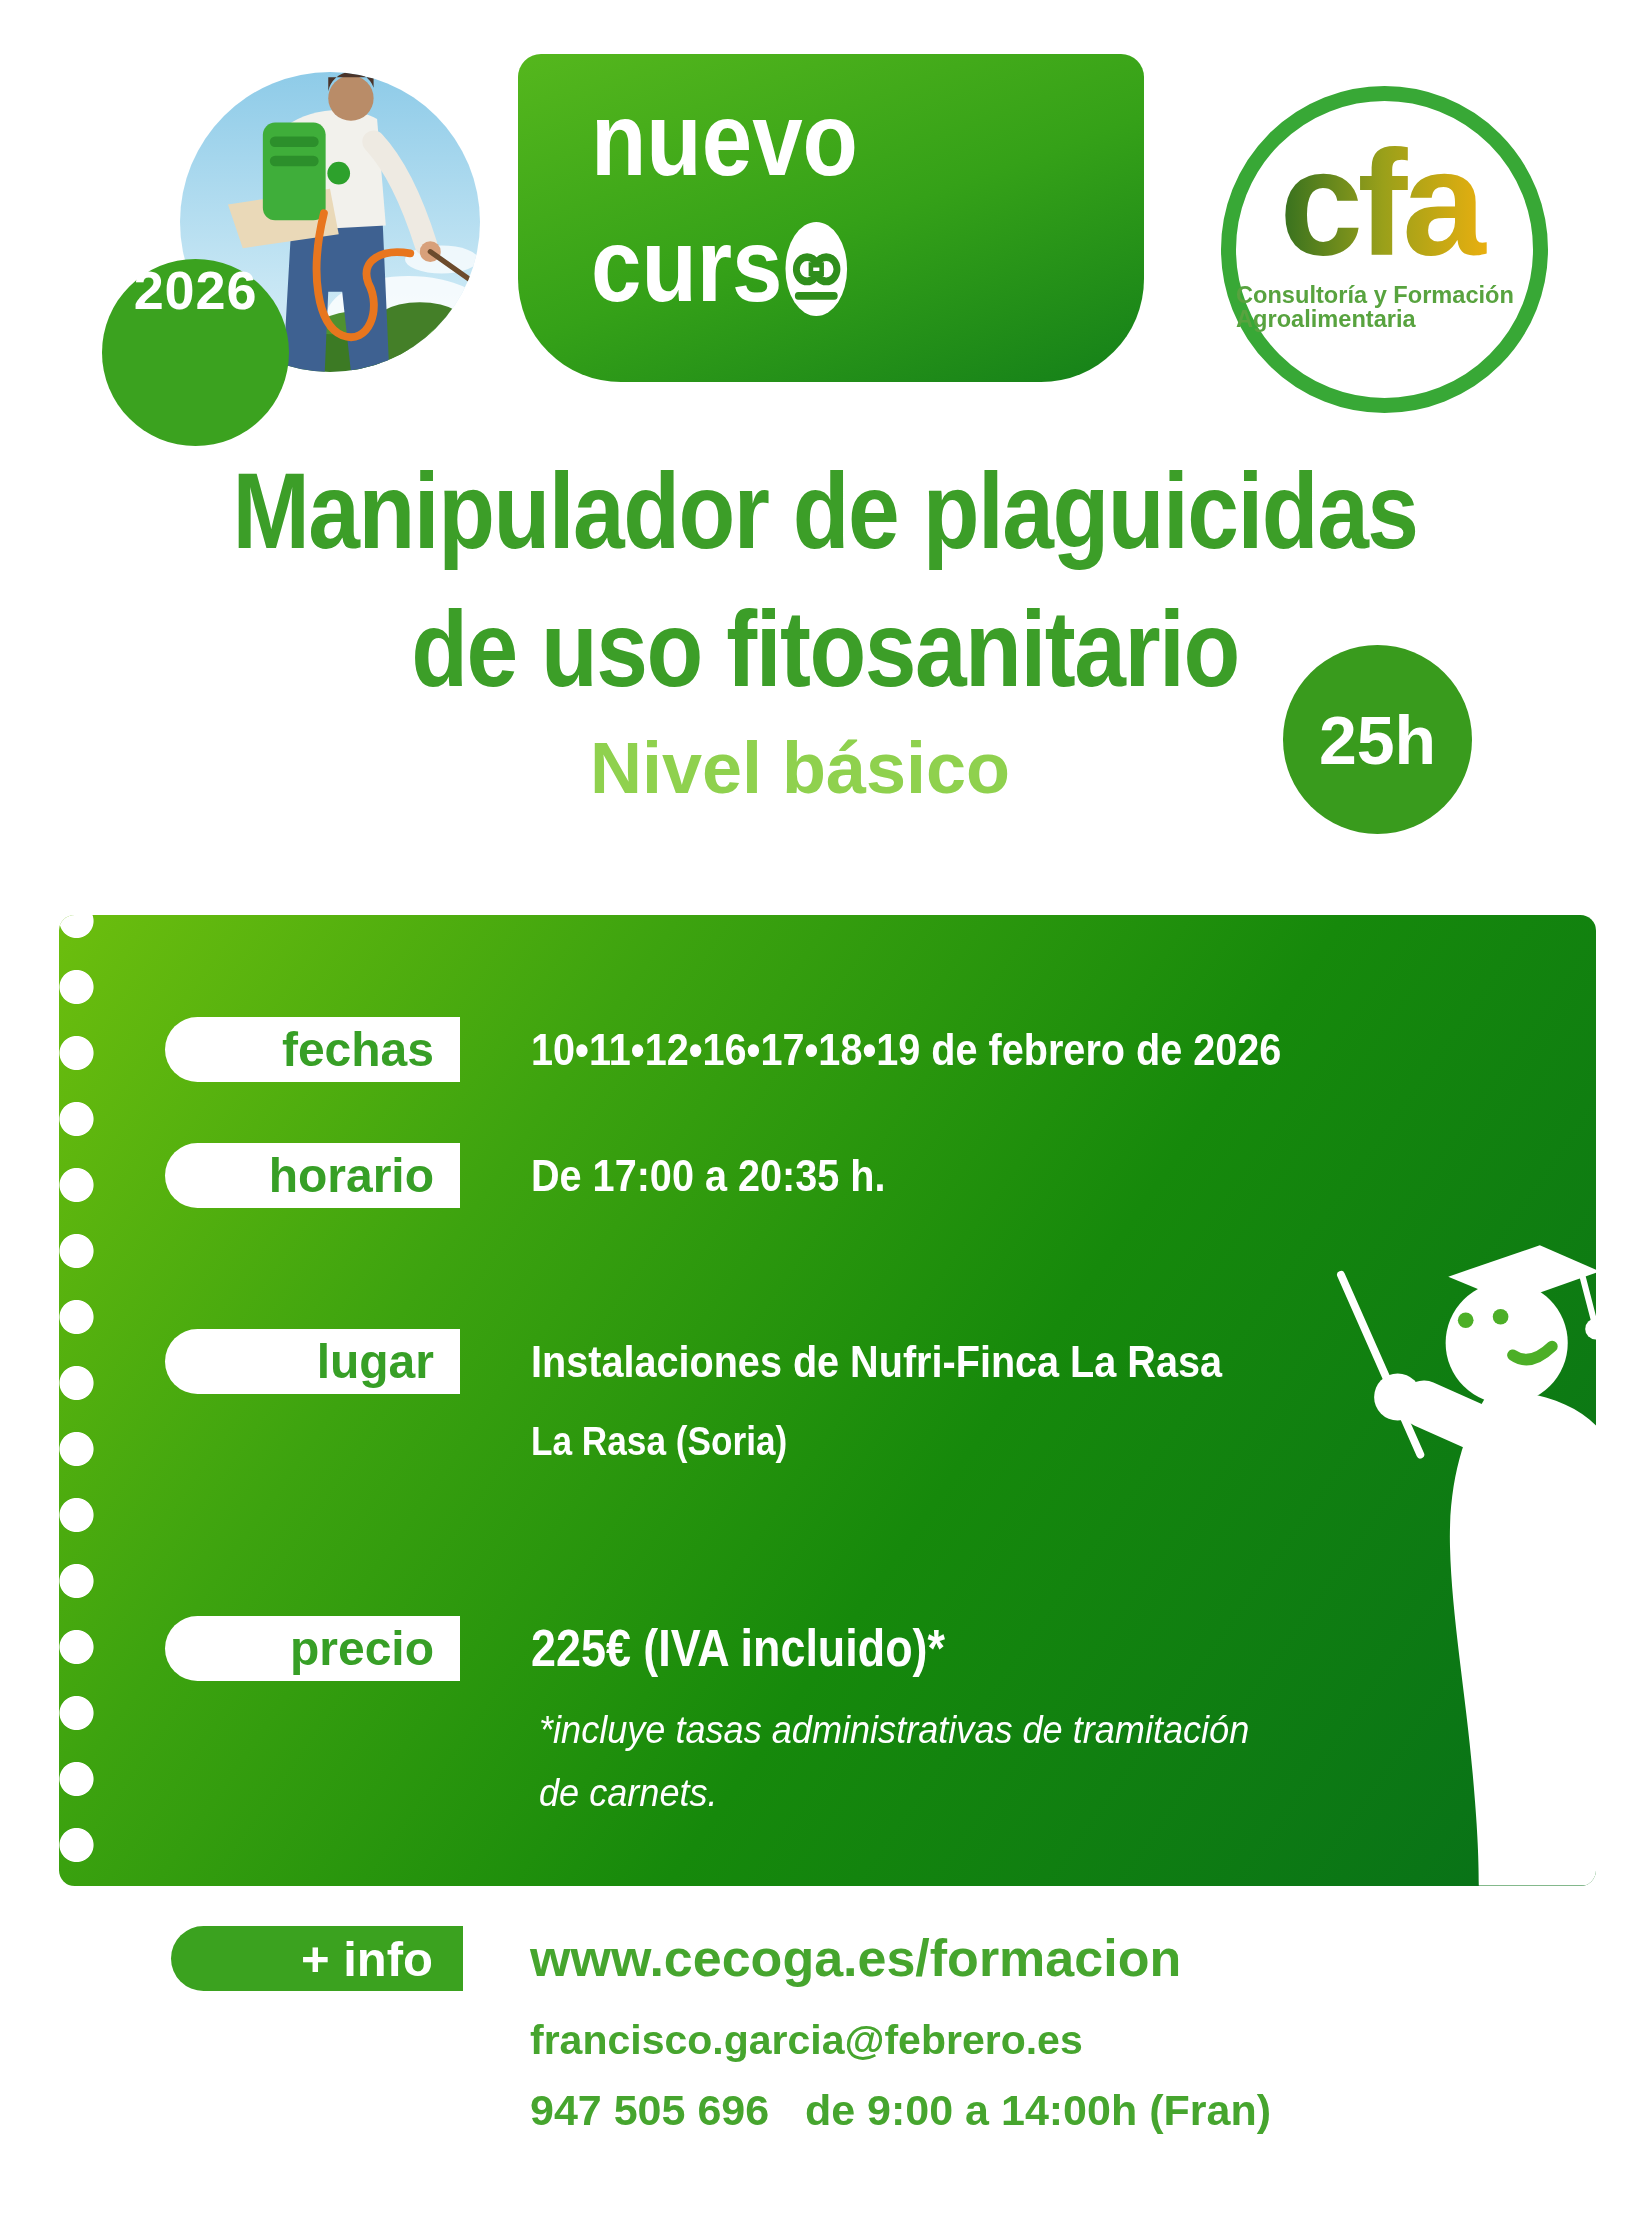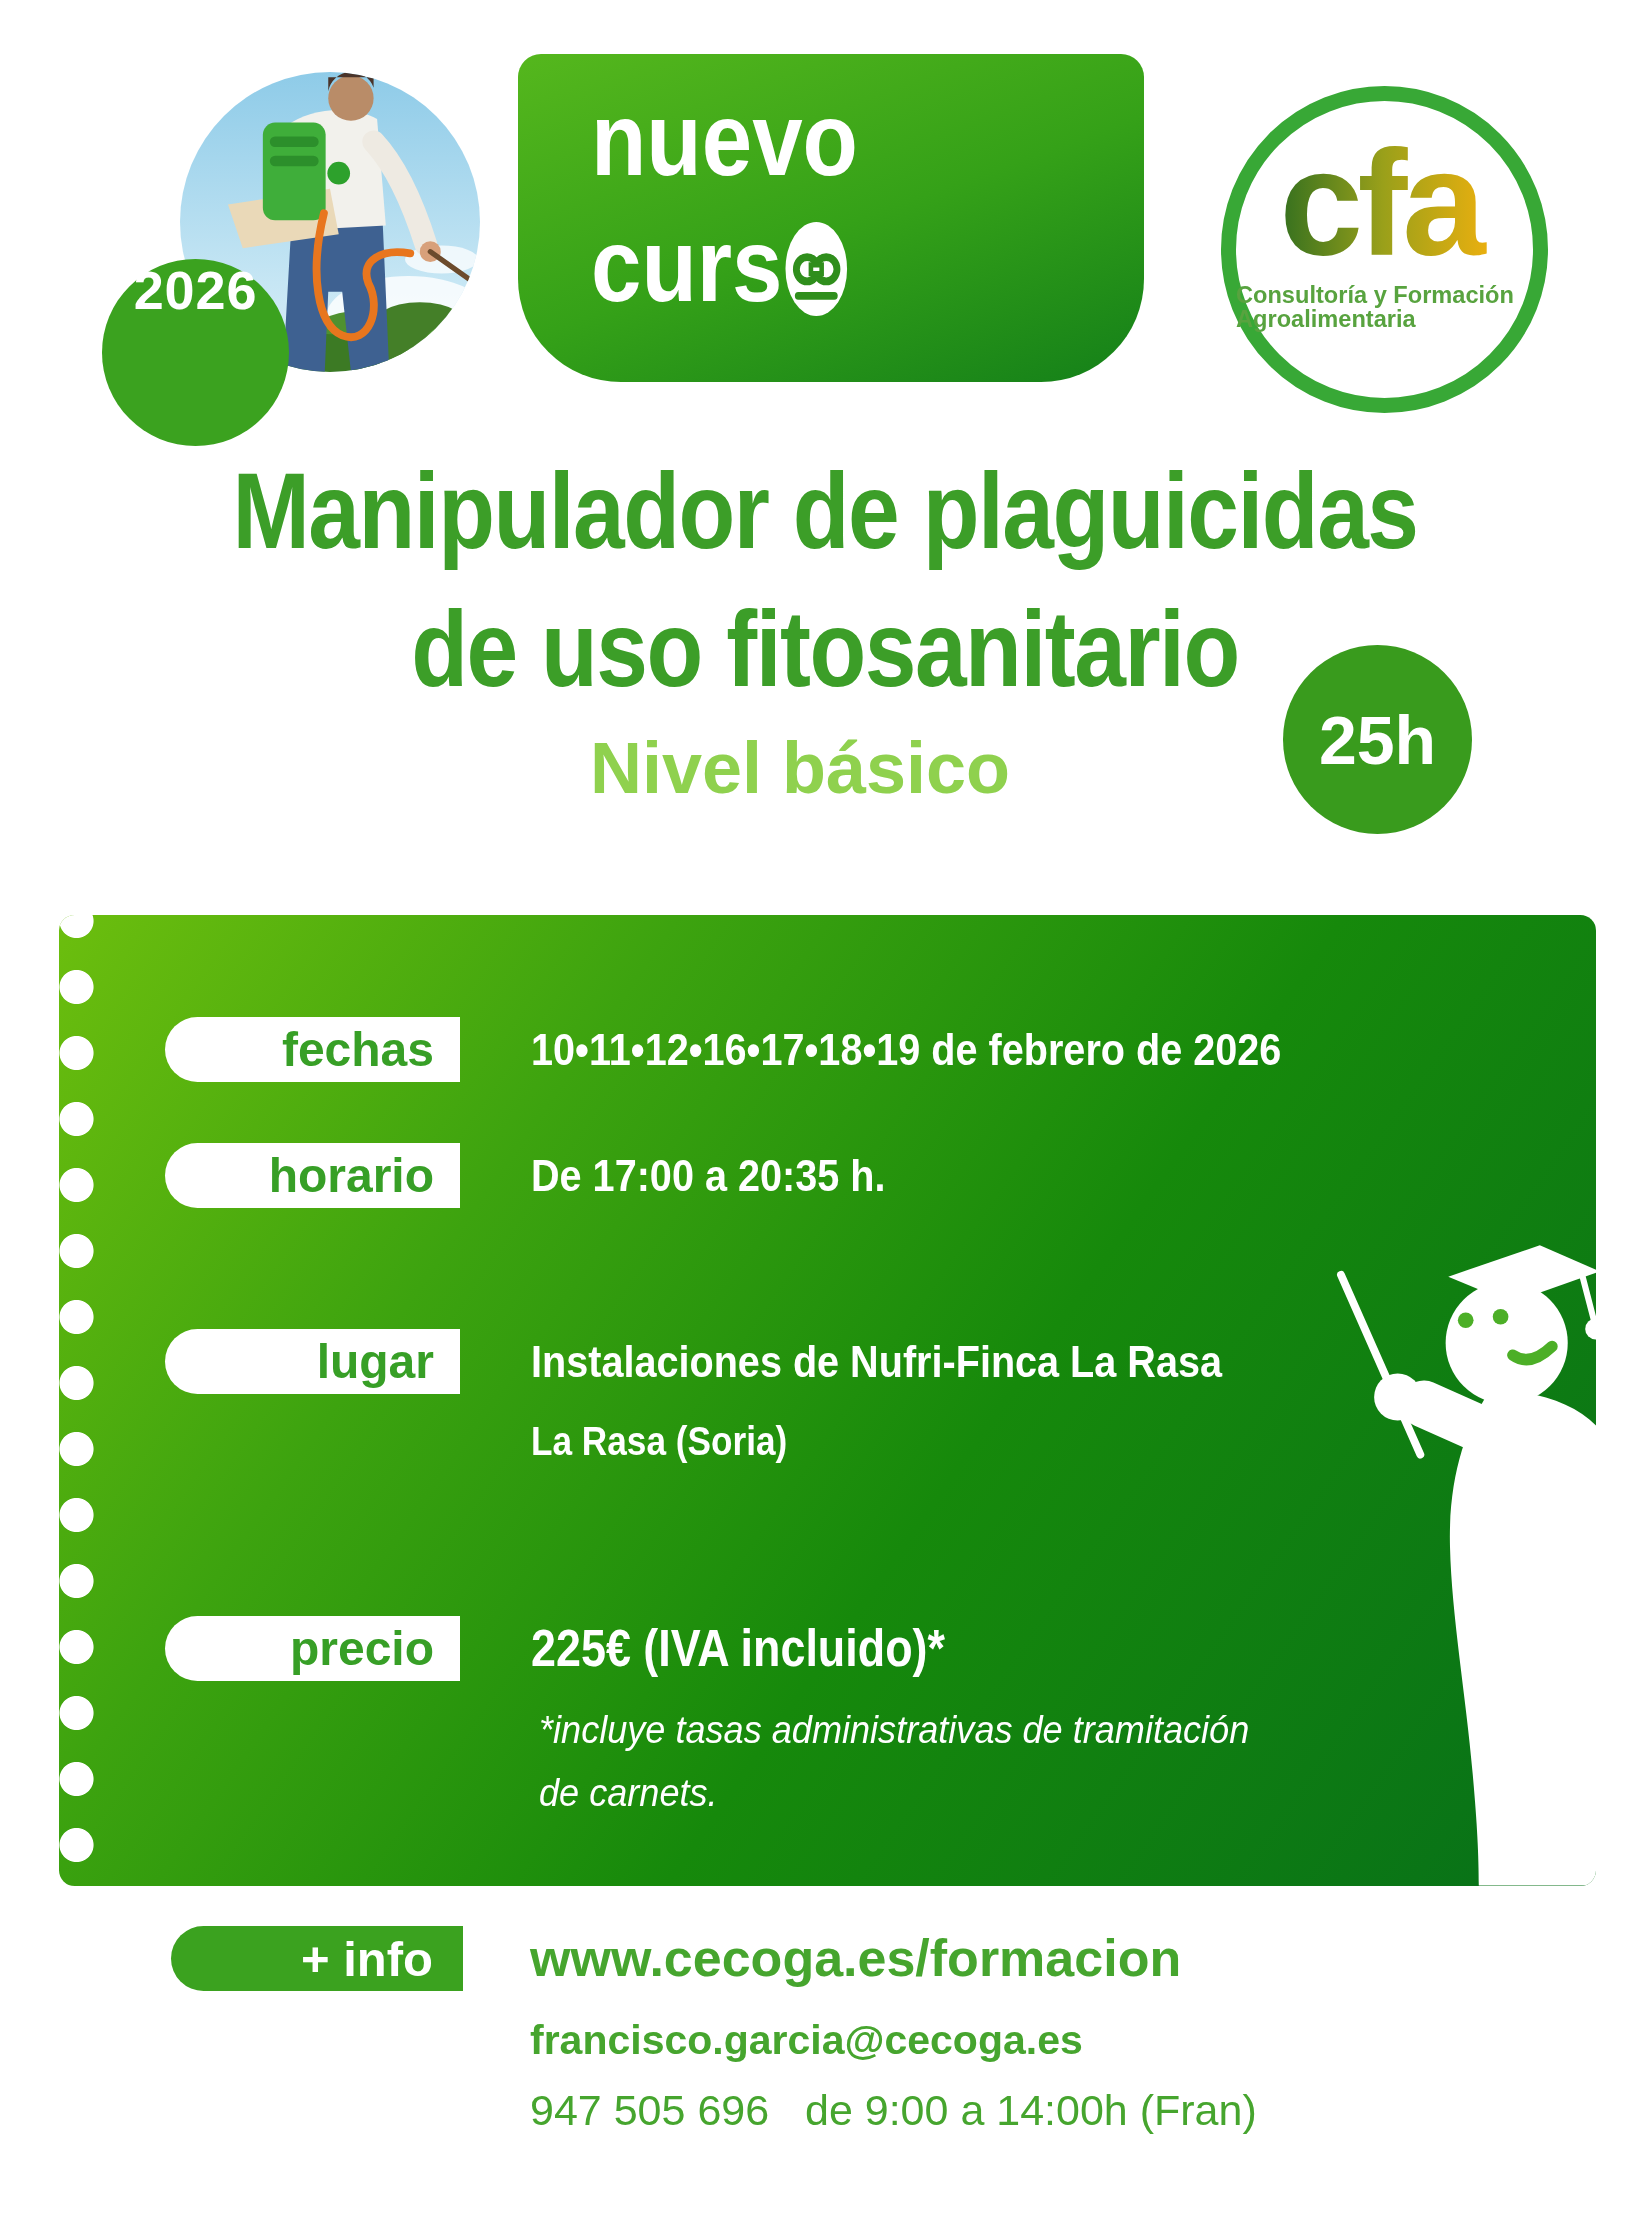--- a/index.html
+++ b/index.html
@@ -76,21 +76,21 @@
 
   
   .info-pill{
     left:171px;top:1926px;width:292px;height:65px;background:#3BA21F;
     border-radius:35px 0 0 35px;box-sizing:border-box;
     display:flex;align-items:center;justify-content:flex-end;padding-right:30px;
     color:#fff;font-weight:700;font-size:49px;
   }
   .website{left:530px;top:1926px;color:#46A52E;font-weight:700;font-size:52px;line-height:65px;white-space:nowrap;}
   .email{left:530px;top:2018px;color:#46A52E;font-weight:700;font-size:41px;line-height:45px;white-space:nowrap;}
-  .phone{left:530px;top:2087px;color:#46A52E;font-weight:400;font-size:43px;line-height:47px;white-space:pre-wrap;}
+  .phone{left:530px;top:2087px;color:#46A52E;font-weight:700;font-size:43px;line-height:47px;white-space:pre-wrap;}
 </style>
 </head>
 <body>
 
 <div class="poster">
 
   <div class="abs photo-circle">
     <svg width="300" height="300" viewBox="0 0 344 344">
       <defs>
         <linearGradient id="sky" x1="0" y1="0" x2="0" y2="1">
@@ -208,17 +208,17 @@
       <circle cx="198" cy="112" r="9" fill="#4CAF27"></circle>
       <circle cx="238" cy="108" r="9" fill="#4CAF27"></circle>
       <path d="M252,152 Q272,166 297,142" stroke="#4CAF27" stroke-width="13" fill="none" stroke-linecap="round"></path>
     </svg>
   </div>
 
   <div class="abs website">www.cecoga.es/formacion</div>
   <div class="abs info-pill">
     <span>+ info</span>
   </div>
-  <div class="abs email">francisco.garcia@cecoga.es</div>
+  <div class="abs email">francisco.garcia@febrero.es</div>
   <div class="abs phone">947 505 696   de 9:00 a 14:00h (Fran)</div>
 
 </div>
 
 
 </body></html>

